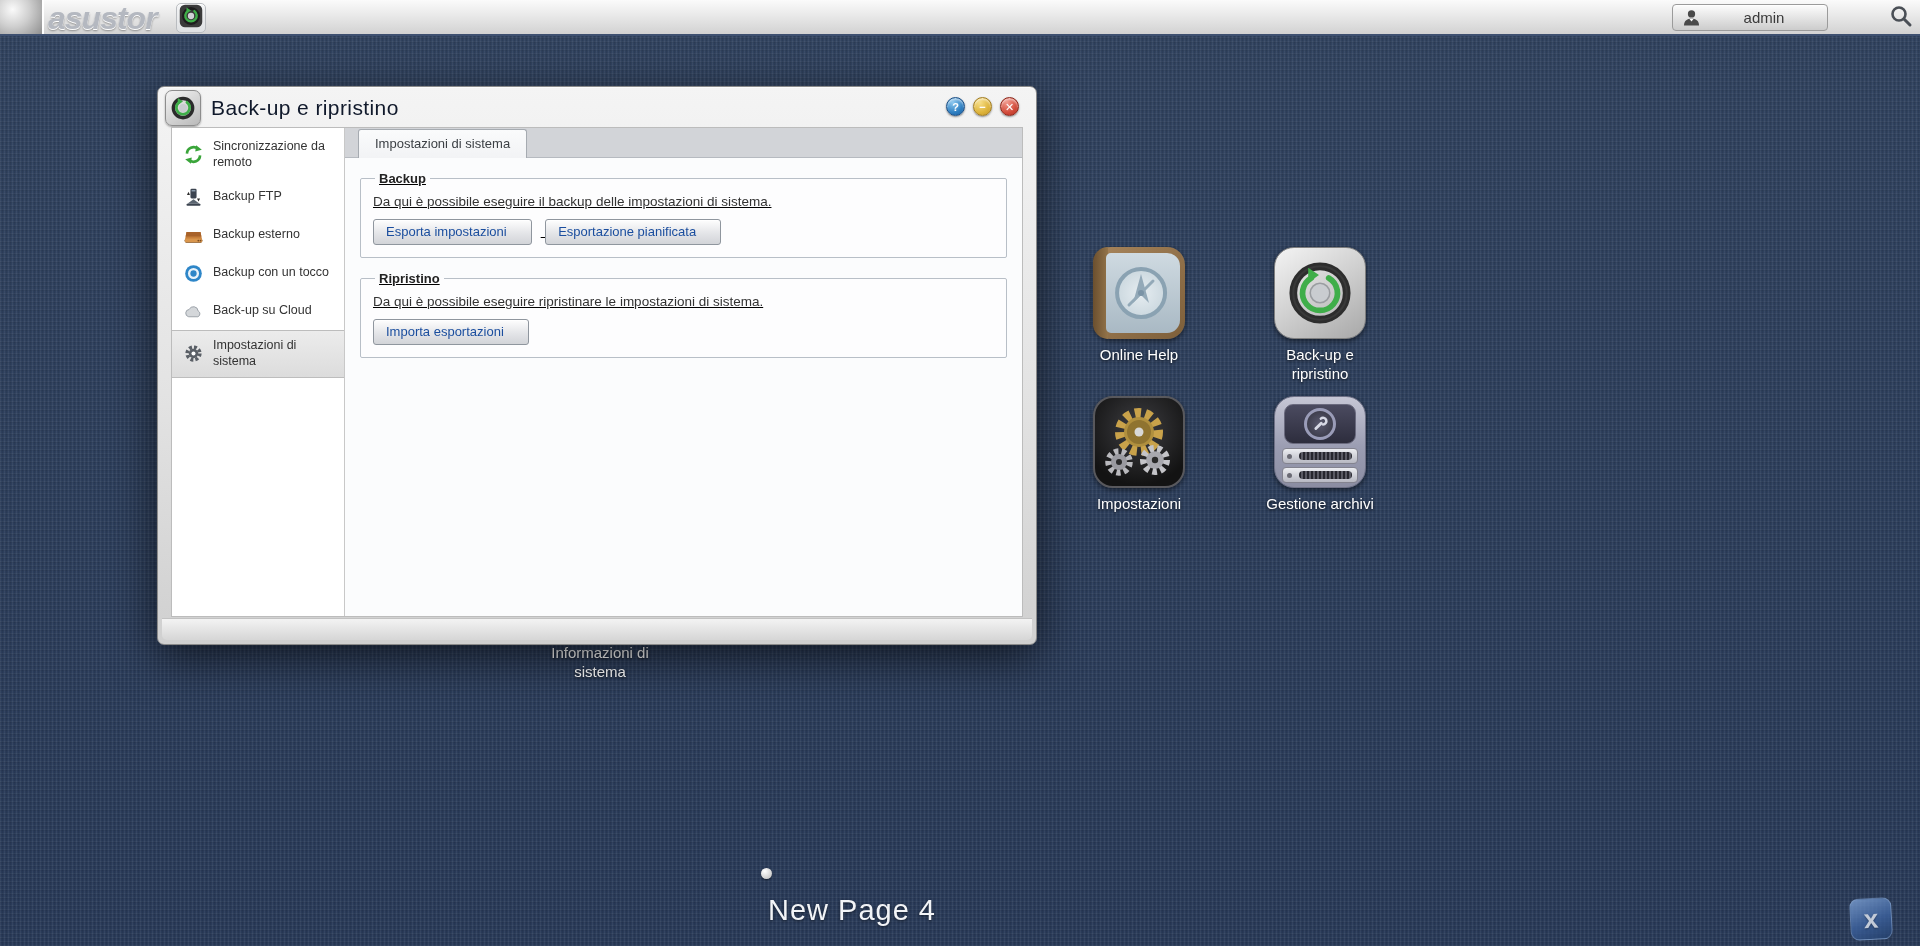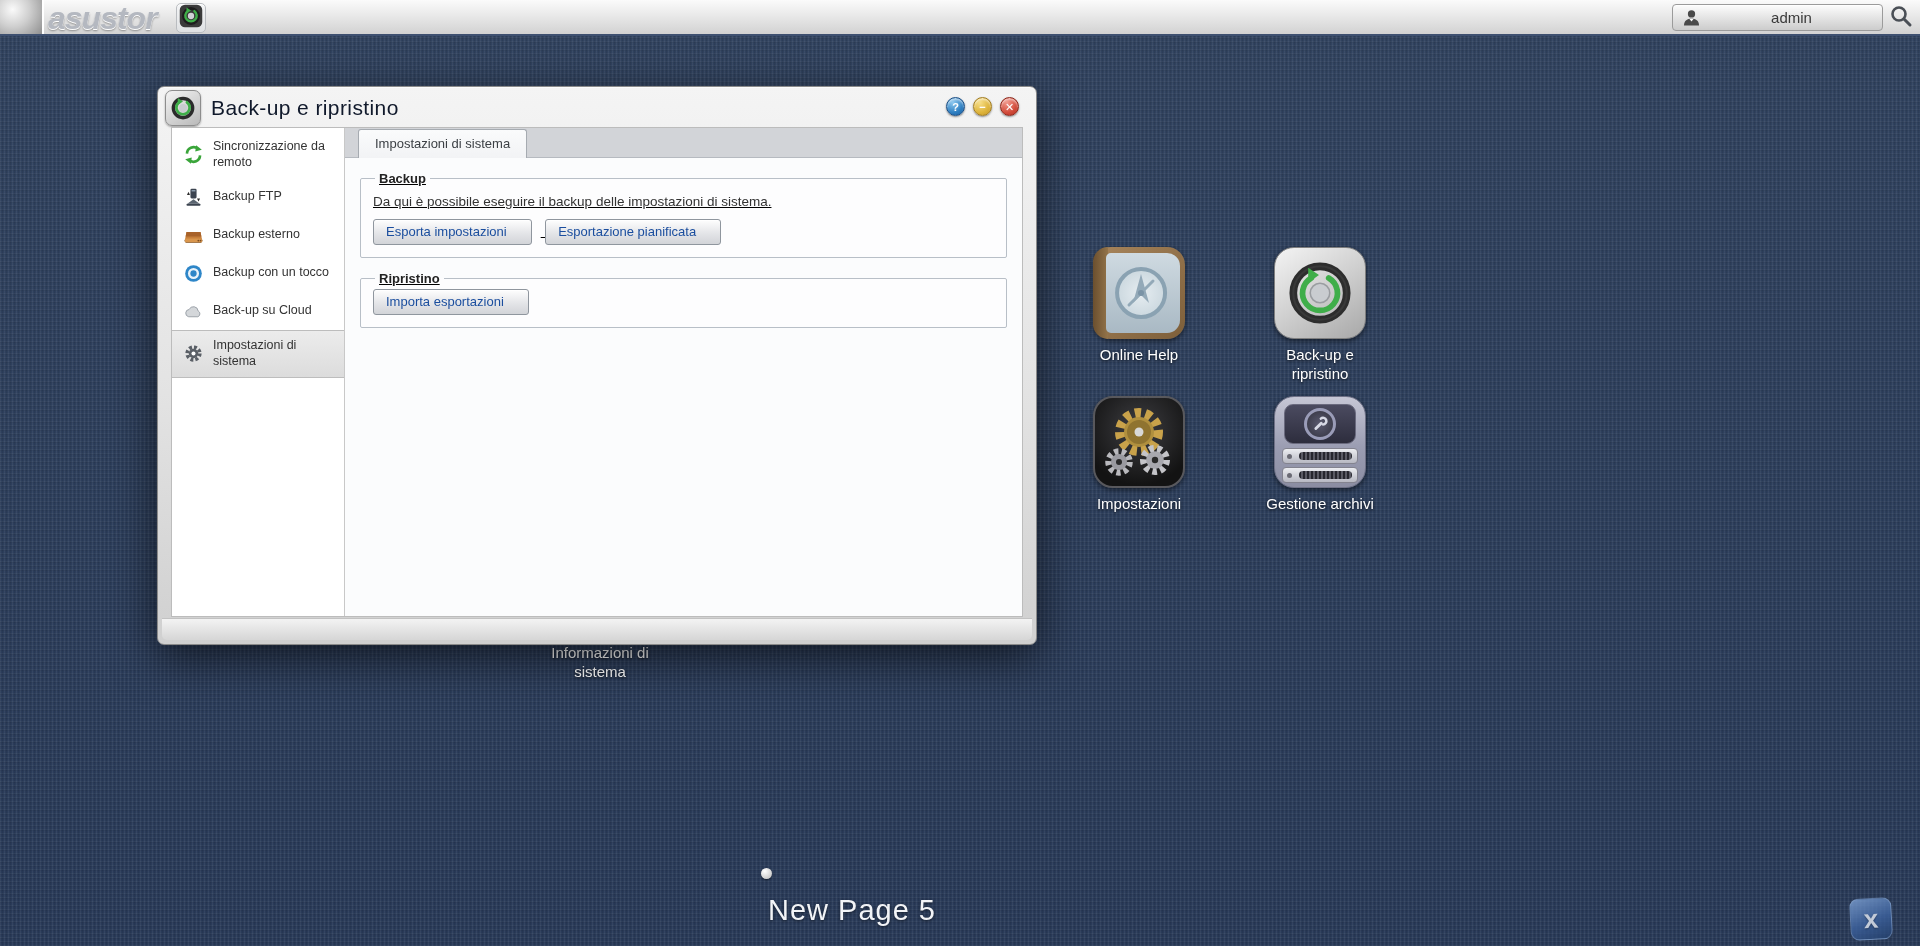--- a/index.html
+++ b/index.html
@@ -30,21 +30,21 @@
     font-style:italic; font-weight:bold; font-size:32px; letter-spacing:-1px;
     color:#b4b8c0; text-shadow:0 1px 0 #fff, 0 2px 2px rgba(0,0,0,.35);
   }
   .taskbar-btn{
     position:absolute; left:176px; top:3px; width:30px; height:30px;
     border-radius:5px; background:linear-gradient(180deg,#f4f5f6,#dfe1e3);
     border:1px solid #b9bcc0; display:flex; align-items:center; justify-content:center;
     box-shadow:inset 0 1px 0 #fff;
   }
   .user-btn{
-    position:absolute; left:1672px; top:4px; width:211px; height:27px;
+    position:absolute; left:1672px; top:4px; width:156px; height:27px;
     border-radius:4px; border:1px solid #9b9b9b;
     background:linear-gradient(180deg,#fdfdfd,#cccccc);
     display:flex; align-items:center; box-shadow:inset 0 1px 0 #fff;
   }
   .user-btn .uname{ flex:1; text-align:center; font-size:15px; color:#3a3a3a; }
   .search-btn{ position:absolute; left:1888px; top:5px; width:26px; height:26px; display:flex; align-items:center; justify-content:center; }
 
   
   .window{
     position:absolute; left:157px; top:86px; width:880px; height:559px;
@@ -311,20 +311,21 @@
 
         <fieldset>
           <legend><span>Backup</span></legend>
           <div class="desc">Da qui è possibile eseguire il backup delle impostazioni di sistema.</div>
           <span class="btn">Esporta impostazioni</span>
           <span class="btn">Esportazione pianificata</span>
         </fieldset>
 
         <fieldset>
           <legend><span>Ripristino</span></legend>
+          <div class="desc">Da qui è possibile eseguire ripristinare le impostazioni di sistema.</div>
           <span class="btn">Importa esportazioni</span>
         </fieldset>
 
       </div>
     </div>
   </div>
 
   <div class="window-footer"></div>
 </div>
 
@@ -400,17 +401,17 @@
       </div>
   </div>
   <div class="di-label">Gestione archivi</div>
 </div>
 
 <div class="hidden-icon-label">
   <div class="di-label wide">Informazioni di sistema</div>
 </div>
 
 <div class="page-dot"></div>
-<div class="page-title">New Page 5</div>
+<div class="page-title">New Page 4</div>
 
 <div class="watermark">
   <div class="wm-logo">x</div>
 </div>
 
 </body></html>

